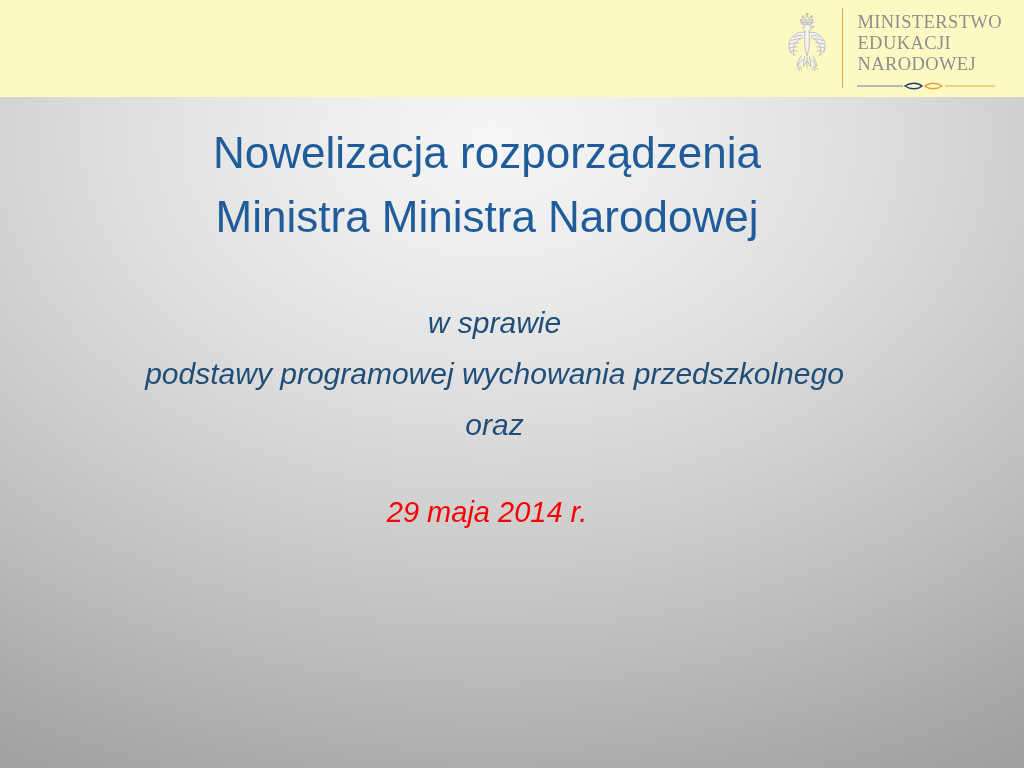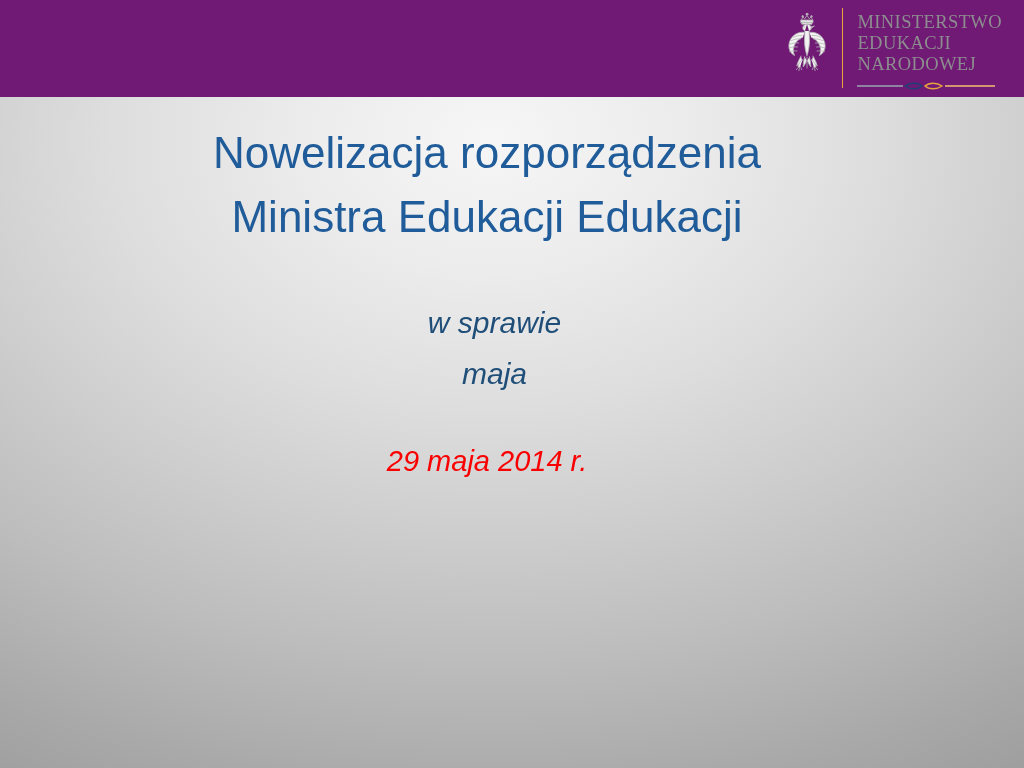--- a/index.html
+++ b/index.html
@@ -20,21 +20,21 @@
     height: 768px;
     overflow: hidden;
   }
 
   
   .header-band {
     position: absolute;
     top: 0; left: 0;
     width: 1024px;
     height: 97px;
-    background: #701a75;
+    background: #fef9c3;
     z-index: 3;
   }
 
   .logo {
     position: absolute;
     top: 8px;
     right: 22px;
     height: 82px;
     display: flex;
     align-items: flex-start;
@@ -218,26 +218,27 @@
         </svg>
       </div>
 
     </div>
   </div>
 
   <div class="content">
 
     <div class="title-block">
       <div class="title-line">Nowelizacja rozporządzenia</div>
-      <div class="title-line">Ministra Edukacji Edukacji</div>
+      <div class="title-line">Ministra Ministra Narodowej</div>
     </div>
 
     <div class="subtitle-block">
       <div class="subtitle-line">w sprawie</div>
-      <div class="subtitle-line">maja</div>
+      <div class="subtitle-line">podstawy programowej wychowania przedszkolnego</div>
+      <div class="subtitle-line">oraz</div>
     </div>
 
     <div class="date-block">
       <div class="date-line">29 maja 2014 r.</div>
     </div>
 
   </div>
 
 </div>
 

